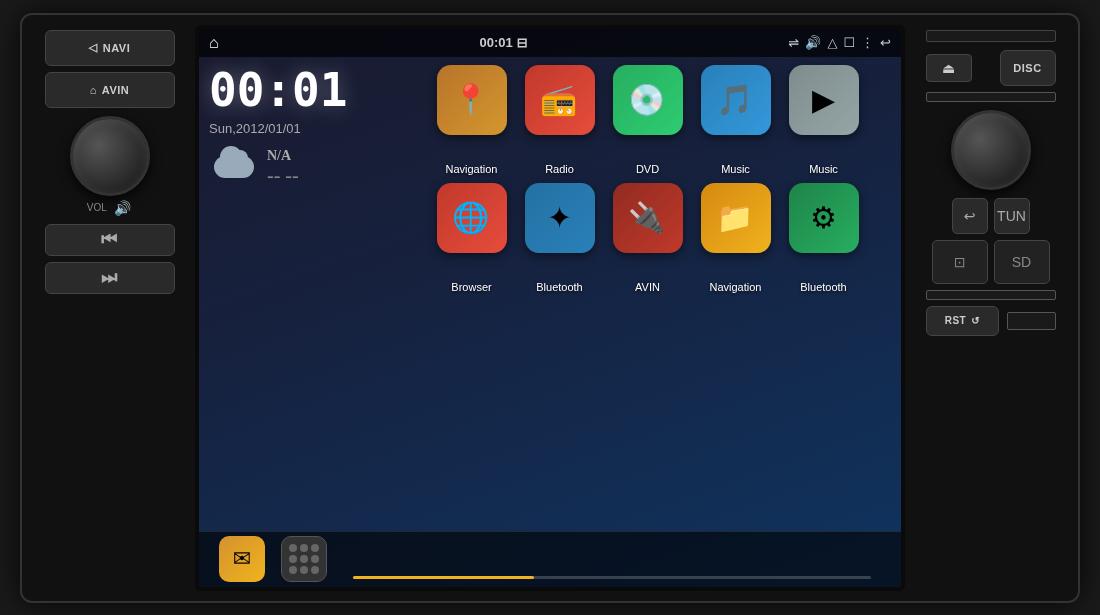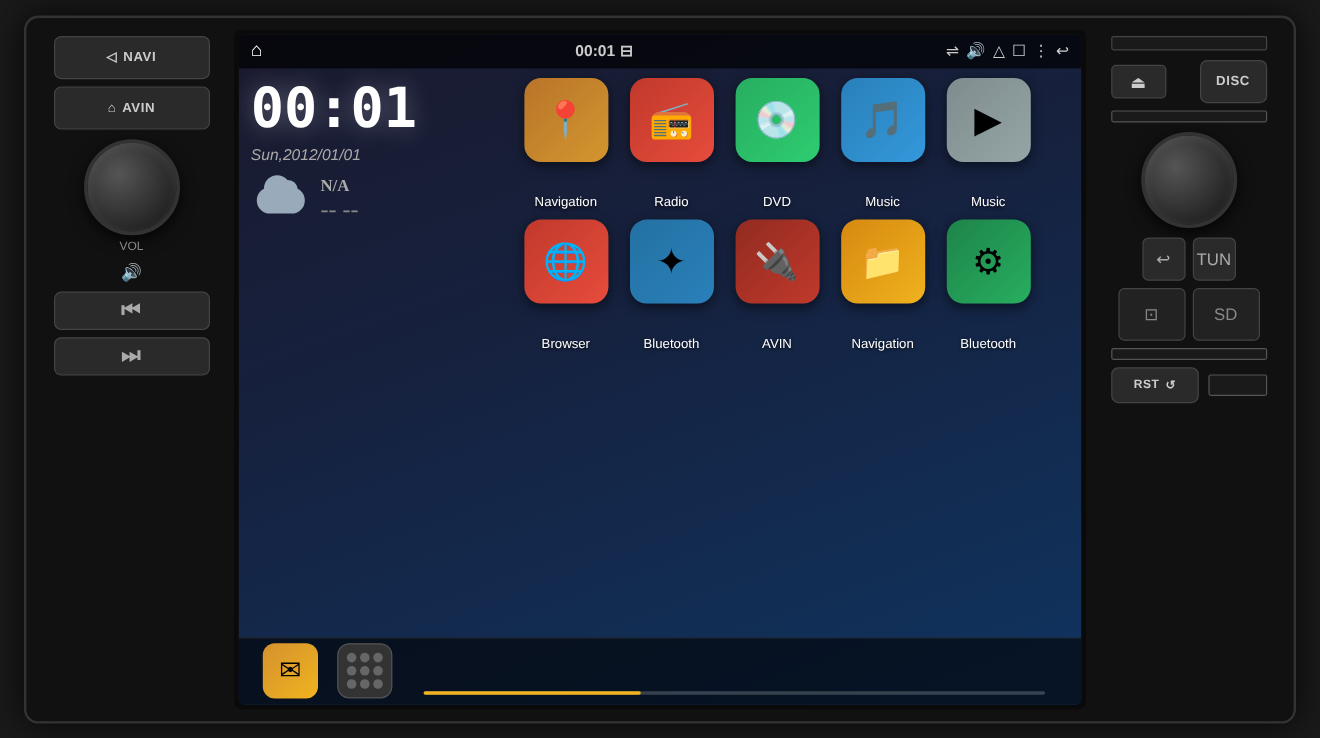--- a/index.html
+++ b/index.html
@@ -84,21 +84,20 @@
     }
 
     .vol-row {
       display: flex;
       align-items: center;
       gap: 8px;
       color: #888;
       font-size: 10px;
       width: 130px;
       justify-content: center;
-      flex-direction: column;
     }
 
     .speaker-icon { font-size: 14px; }
 
     .btn-skip {
       width: 130px;
       height: 32px;
       display: flex;
       align-items: center;
       justify-content: center;
@@ -169,21 +168,20 @@
       font-size: 46px;
       font-weight: bold;
       font-family: monospace;
       text-shadow: 0 0 20px rgba(255,255,255,0.3);
       line-height: 1;
     }
 
     .date-display {
       color: #aaa;
       font-size: 13px;
-      font-style: italic;
     }
 
     .weather-widget {
       display: flex;
       align-items: center;
       gap: 8px;
       margin-top: 4px;
       font-family: Liberation Serif, serif;
     }
 

